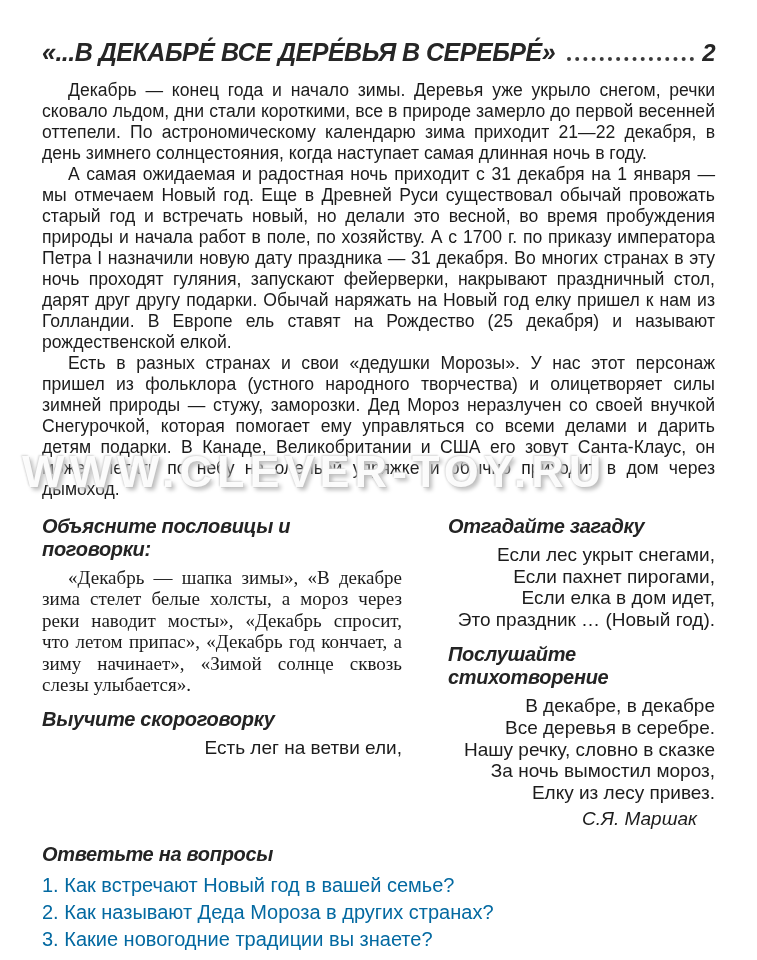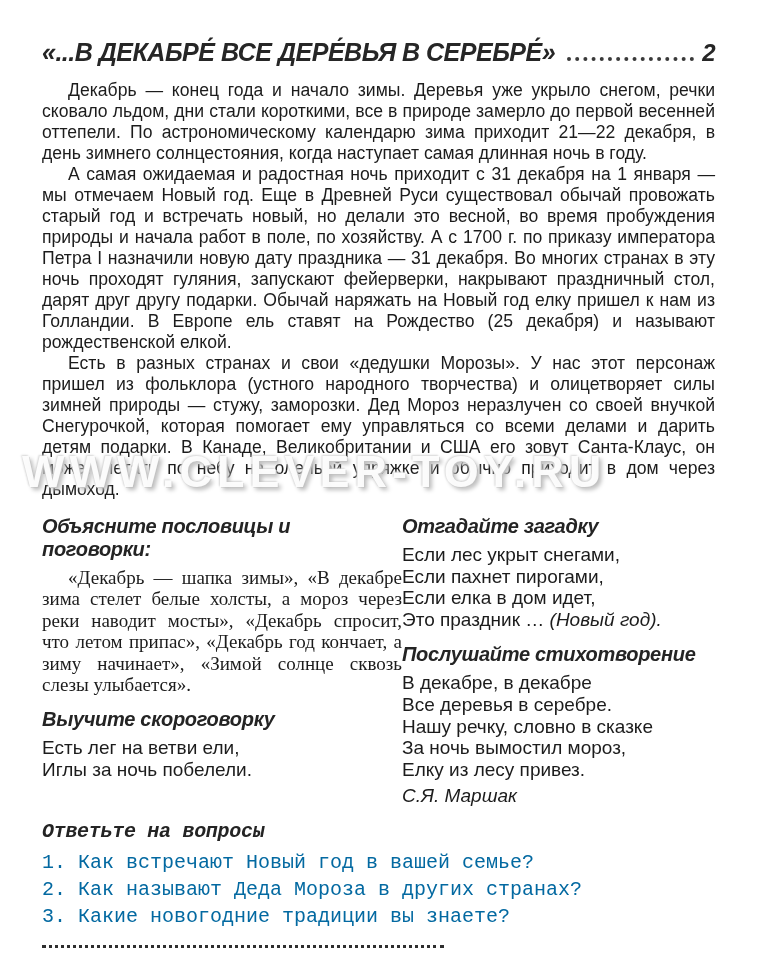--- a/index.html
+++ b/index.html
@@ -55,21 +55,21 @@
     white-space: nowrap;
     color: rgba(255,255,255,0.92);
     text-shadow: 3px 3px 4px #bdbdbd, -1px -1px 2px #d8d8d8, 1px 1px 0 #e3e3e3;
     z-index: 5;
     pointer-events: none;
   }
 
   
   .columns { display: flex; margin-top: 2px; }
   .col-left { width: 360px; flex: none; }
-  .col-right { flex: 1; }
+  .col-right { flex: 1; margin-left: 46px; }
   .sec-heading {
     font-size: 20px;
     font-weight: bold;
     font-style: italic;
     letter-spacing: -0.3px;
     margin: 13px 0 6px 0;
     color: #242424;
   }
   .proverbs-body {
     font-size: 19px;
@@ -77,33 +77,34 @@
     text-align: justify;
     text-indent: 26px;
     margin: 0;
     color: #1c1c1c;
     font-family: Liberation Serif, serif;
   }
   .line {
     font-size: 19px;
     line-height: 21.6px;
     color: #1c1c1c;
+    text-align: right;
   }
-  .riddle-answer { font-style: italic; }
+  .riddle-answer { }
   .poem-author {
     font-size: 19px;
     font-style: italic;
-    text-align: left;
+    text-align: right;
     padding-right: 18px;
     margin-top: 5px;
     color: #1c1c1c;
   }
 
   
-  .questions-block { margin-top: 8px; font-family: Liberation Mono, monospace; }
+  .questions-block { margin-top: 8px; }
   .question {
     font-size: 20px;
     line-height: 27px;
     color: #0369a1;
   }
 
   
   .footer-sep {
     width: 402px;
     border-top: 3px dotted #2e2e2e;
@@ -132,21 +133,20 @@
     </div>
 
     <div class="columns">
 
       <div class="col-left">
         <div class="sec-heading">Объясните пословицы и поговорки:</div>
         <p class="proverbs-body">«Декабрь — шапка зимы», «В декабре зима стелет белые холсты, а мороз через реки наводит мосты», «Декабрь спросит, что летом припас», «Декабрь год кончает, а зиму начинает», «Зимой солнце сквозь слезы улыбается».</p>
 
         <div class="sec-heading">Выучите скороговорку</div>
         <div class="line">Есть лег на ветви ели,</div>
-        <div class="line">Иглы за ночь побелели.</div>
       </div>
 
       <div class="col-right">
         <div class="sec-heading">Отгадайте загадку</div>
         <div class="line">Если лес укрыт снегами,</div>
         <div class="line">Если пахнет пирогами,</div>
         <div class="line">Если елка в дом идет,</div>
         <div class="line"><span>Это праздник … </span><span class="riddle-answer">(Новый год).</span></div>
 
         <div class="sec-heading">Послушайте стихотворение</div>

